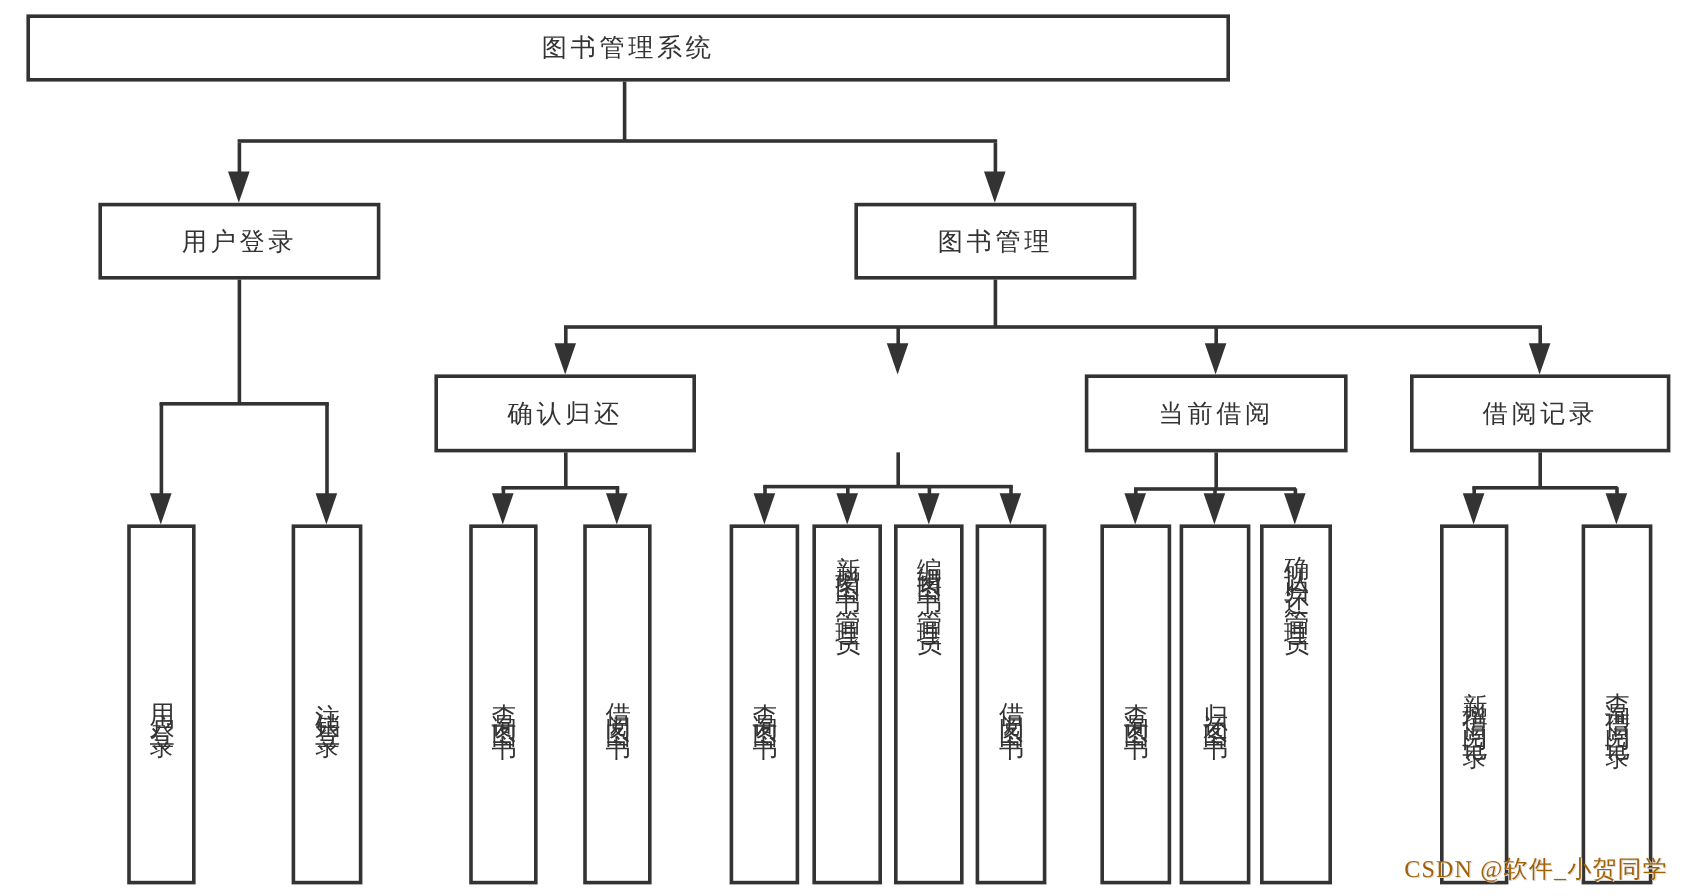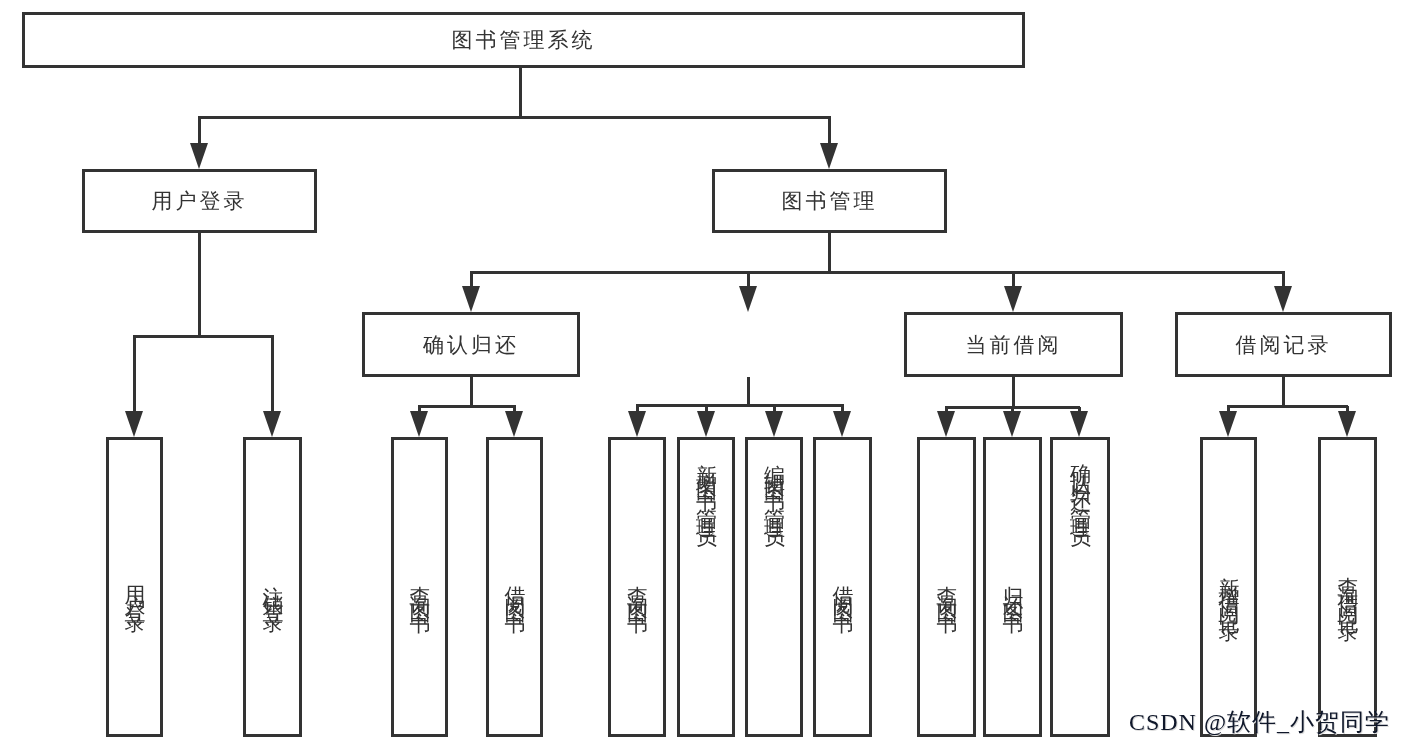--- a/index.html
+++ b/index.html
@@ -69,22 +69,22 @@
   .lv{position:absolute;width:3px;background:var(--line);}
   .arrow{
     position:absolute;width:0;height:0;
     border-left:9px solid transparent;
     border-right:9px solid transparent;
     border-top:26px solid var(--line);
   }
   
   .watermark{
     position:absolute;right:15px;bottom:9px;
-    font-size:24px;letter-spacing:1px;
-    color:#0f172a;
+    font-size:20px;letter-spacing:1px;
+    color:#a16207;
     text-shadow:1px 1px 0 #dcdcdc;
     z-index:5;
     white-space:nowrap;
   }
 </style>
 </head>
 <body>
 
 <div id="canvas">
 

